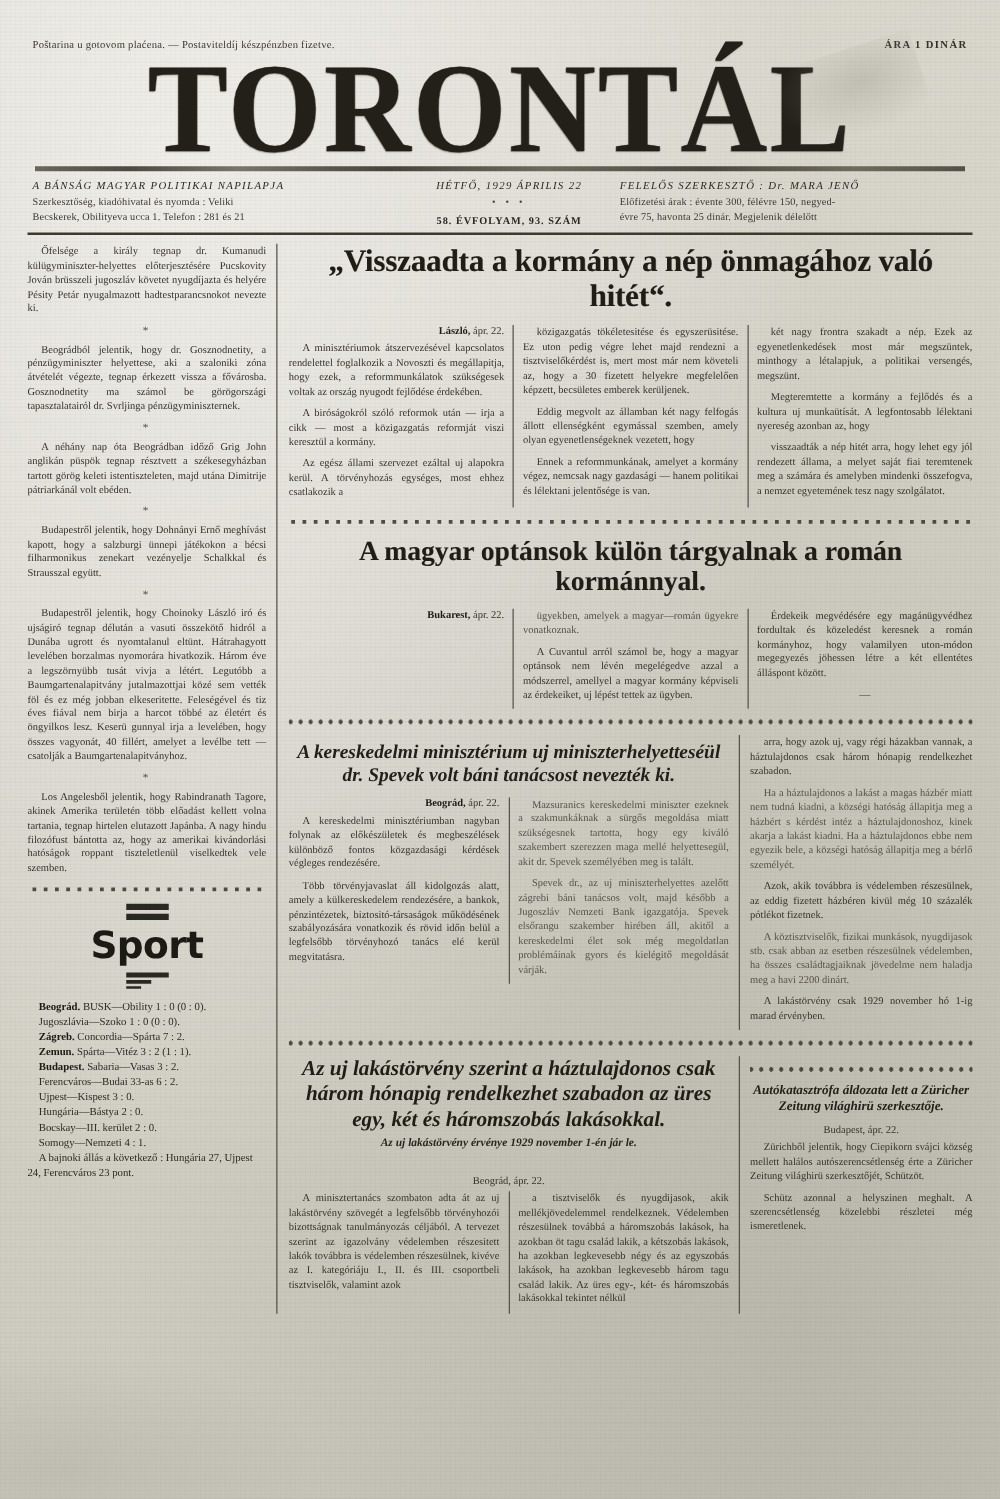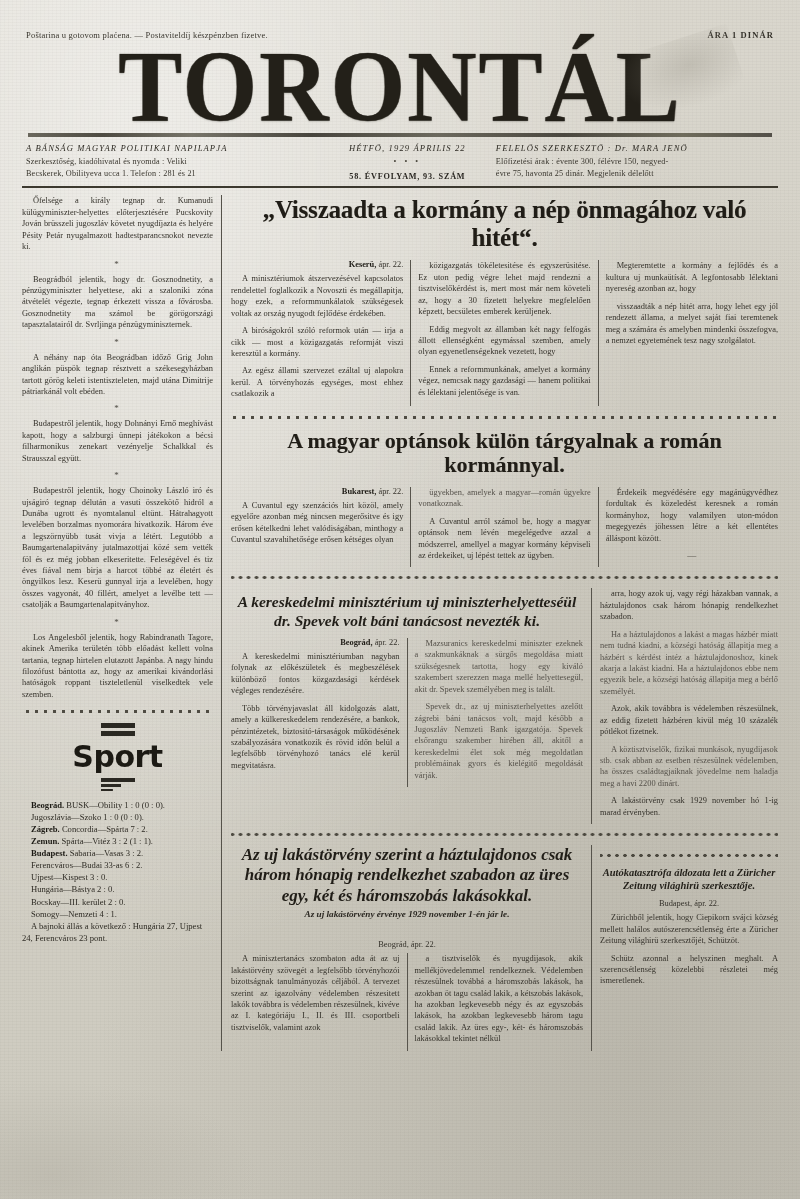--- a/index.html
+++ b/index.html
@@ -375,48 +375,48 @@
           <div class="row">A bajnoki állás a következő : Hungária 27, Ujpest 24, Ferencváros 23 pont.</div>
         </div>
       </div>
 
       <div class="col-rest">
 
         <div class="hl-main">„Visszaadta a kormány a nép önmagához való hitét“.</div>
         <div class="cols3">
           <div class="c">
             <div class="dateline-wrap">
-              <span class="dl-b">Keserü,</span>
+              <span class="dl-b">László,</span>
               <span>ápr. 22.</span>
             </div>
             <p class="txt">A minisztériumok átszervezésével kapcsolatos rendelettel foglalkozik a Novoszti és megállapitja, hogy ezek, a reformmunkálatok szükségesek voltak az ország nyugodt fejlődése érdekében.</p>
             <p class="txt">A biróságokról szóló reformok után — irja a cikk — most a közigazgatás reformját viszi keresztül a kormány.</p>
             <p class="txt">Az egész állami szervezet ezáltal uj alapokra kerül. A törvényhozás egységes, most ehhez csatlakozik a</p>
           </div>
           <div class="c">
             <p class="txt">közigazgatás tökéletesitése és egyszerüsitése. Ez uton pedig végre lehet majd rendezni a tisztviselőkérdést is, mert most már nem követeli az, hogy a 30 fizetett helyekre megfelelően képzett, becsületes emberek kerüljenek.</p>
             <p class="txt">Eddig megvolt az államban két nagy felfogás állott ellenségként egymással szemben, amely olyan egyenetlenségeknek vezetett, hogy</p>
             <p class="txt">Ennek a reformmunkának, amelyet a kormány végez, nemcsak nagy gazdasági — hanem politikai és lélektani jelentősége is van.</p>
           </div>
           <div class="c">
+            <p class="txt">két nagy frontra szakadt a nép. Ezek az egyenetlenkedések most már megszüntek, minthogy a létalapjuk, a politikai versengés, megszünt.</p>
             <p class="txt">Megteremtette a kormány a fejlődés és a kultura uj munkaütísát. A legfontosabb lélektani nyereség azonban az, hogy</p>
             <p class="txt">visszaadták a nép hitét arra, hogy lehet egy jól rendezett állama, a melyet saját fiai teremtenek meg a számára és amelyben mindenki összefogva, a nemzet egyetemének tesz nagy szolgálatot.</p>
           </div>
         </div>
 
         <div class="orn"></div>
 
         <div class="hl-second">A magyar optánsok külön tárgyalnak a román kormánnyal.</div>
         <div class="cols3">
           <div class="c">
             <div class="dateline-wrap">
               <span class="dl-b">Bukarest,</span>
               <span>ápr. 22.</span>
             </div>
-            <p class="txt">A Cuvantul egy szenzációs hirt közöl, amely egyelőre azonban még nincsen megerősitve és igy erősen kételkedni lehet valódiságában, minthogy a Cuvantul szavahihetősége erősen kétséges olyan</p>
           </div>
           <div class="c">
             <p class="txt faded">ügyekben, amelyek a magyar—román ügyekre vonatkoznak.</p>
             <p class="txt">A Cuvantul arról számol be, hogy a magyar optánsok nem lévén megelégedve azzal a módszerrel, amellyel a magyar kormány képviseli az érdekeiket, uj lépést tettek az ügyben.</p>
           </div>
           <div class="c">
             <p class="txt">Érdekeik megvédésére egy magánügyvédhez fordultak és közeledést keresnek a román kormányhoz, hogy valamilyen uton-módon megegyezés jöhessen létre a két ellentétes álláspont között.</p>
             <div class="dash-sep">—</div>
           </div>
         </div>

